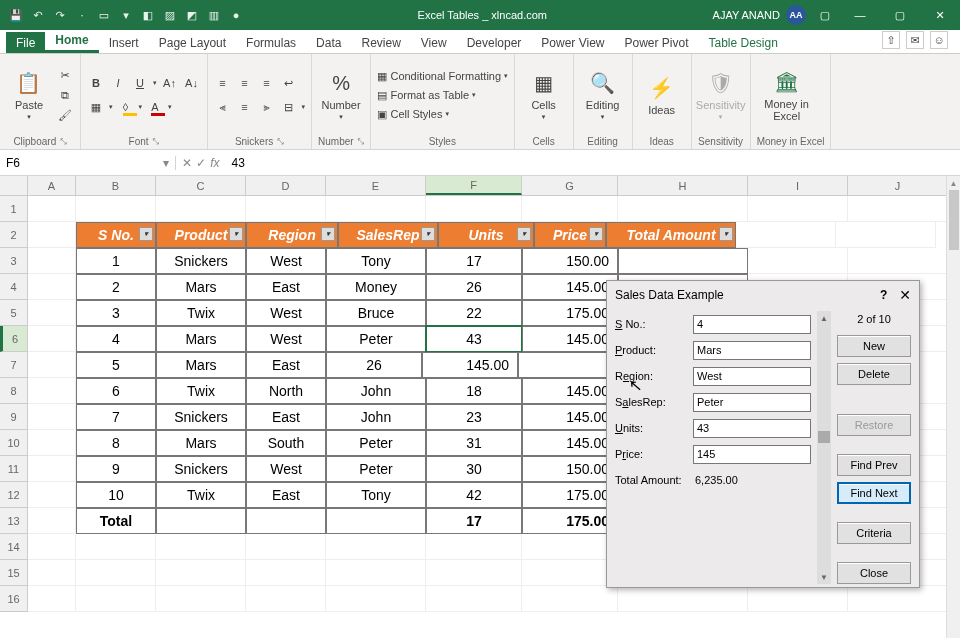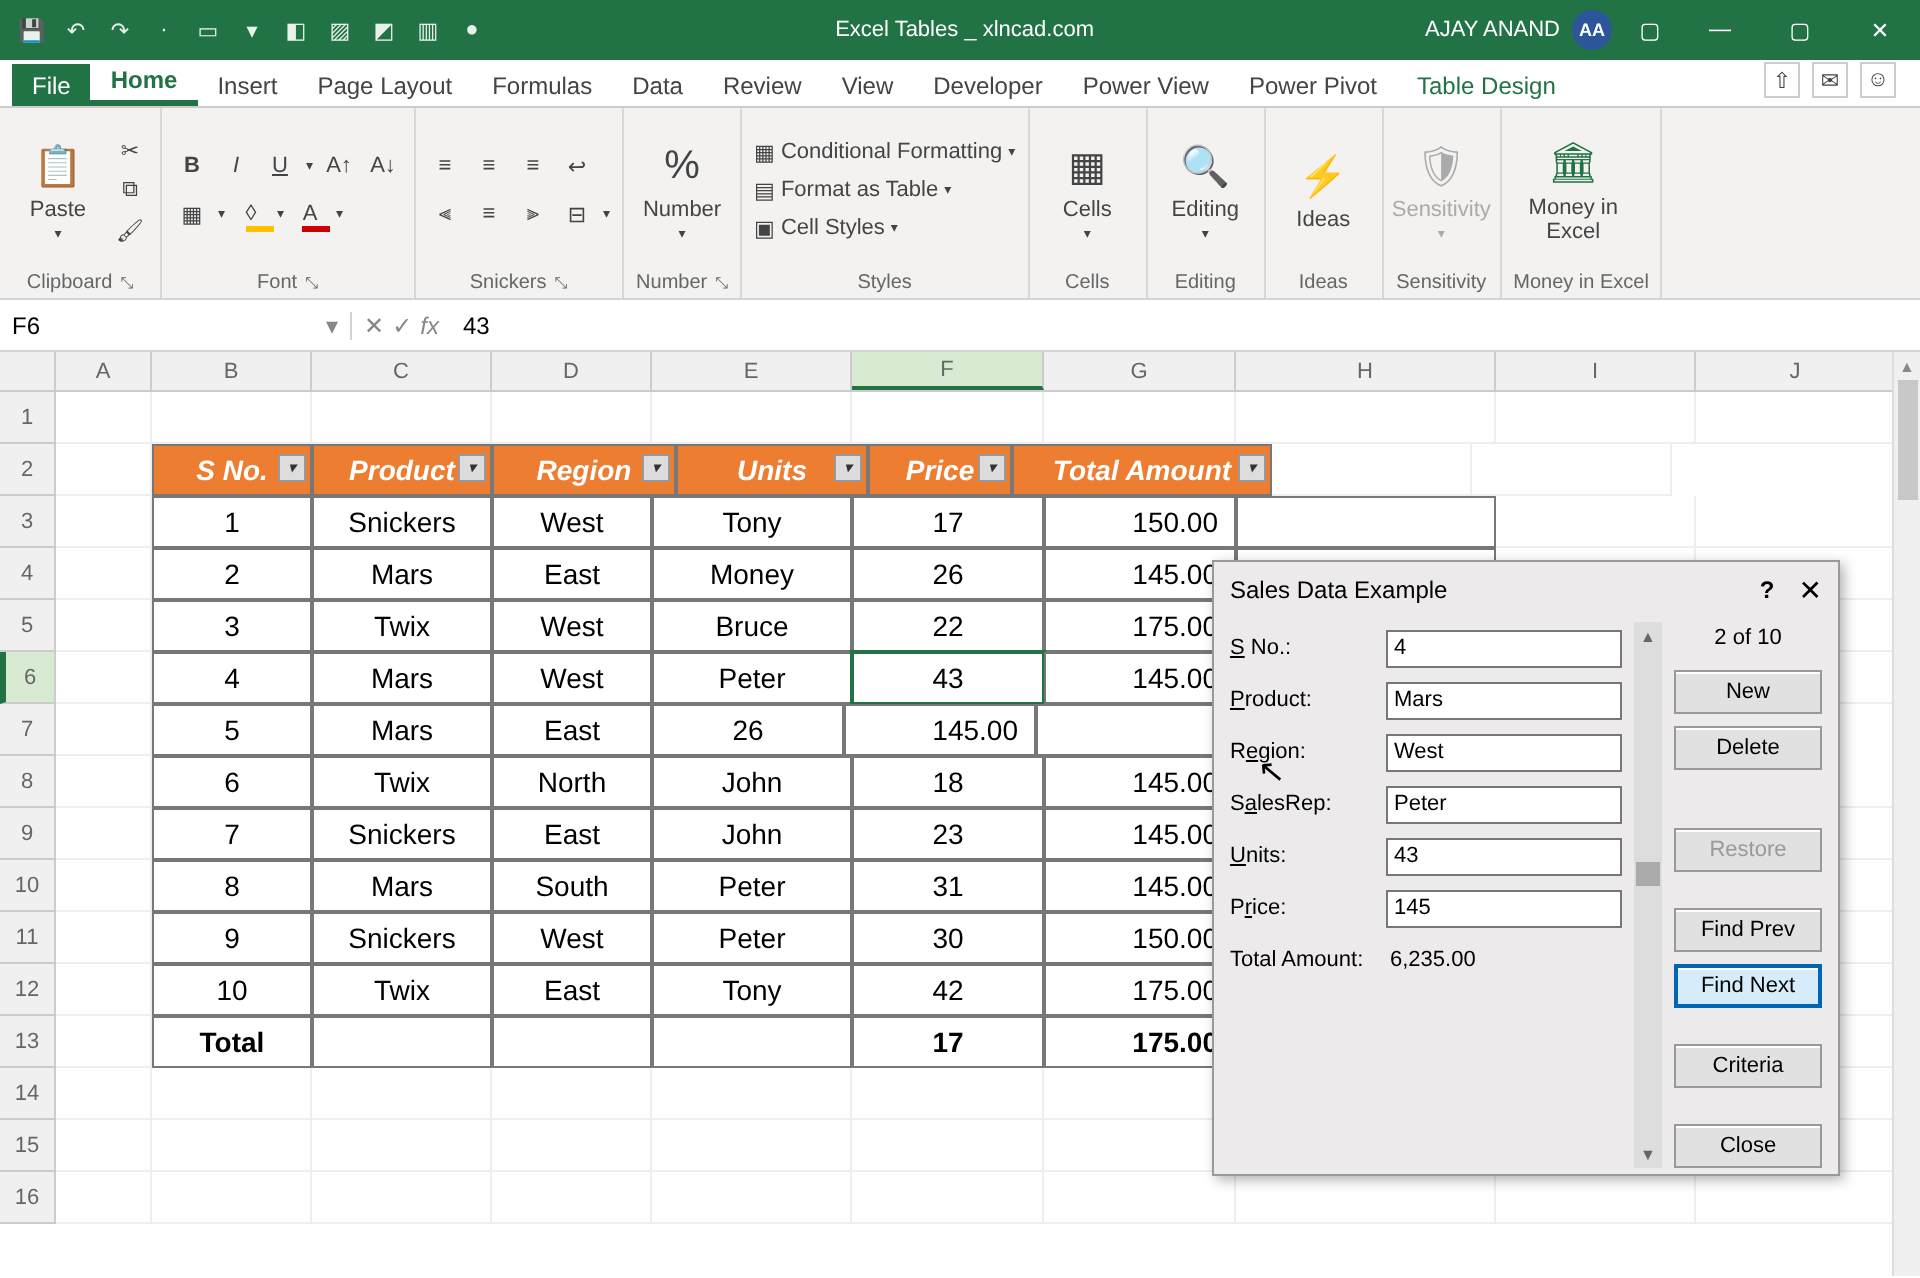--- a/index.html
+++ b/index.html
@@ -373,20 +373,24 @@
           <span class="filterbtn">▾</span>
         </div>
         <div class="cell tblhdr" style="width: 90px;">
           <span>Product</span>
           <span class="filterbtn">▾</span>
         </div>
         <div class="cell tblhdr" style="width: 92px;">
           <span>Region</span>
           <span class="filterbtn">▾</span>
         </div>
+        <div class="cell tblhdr" style="width: 100px;">
+          <span>SalesRep</span>
+          <span class="filterbtn">▾</span>
+        </div>
         <div class="cell tblhdr" style="width: 96px;">
           <span>Units</span>
           <span class="filterbtn">▾</span>
         </div>
         <div class="cell tblhdr" style="width: 72px;">
           <span>Price</span>
           <span class="filterbtn">▾</span>
         </div>
         <div class="cell tblhdr" style="width: 130px;">
           <span>Total Amount</span>

